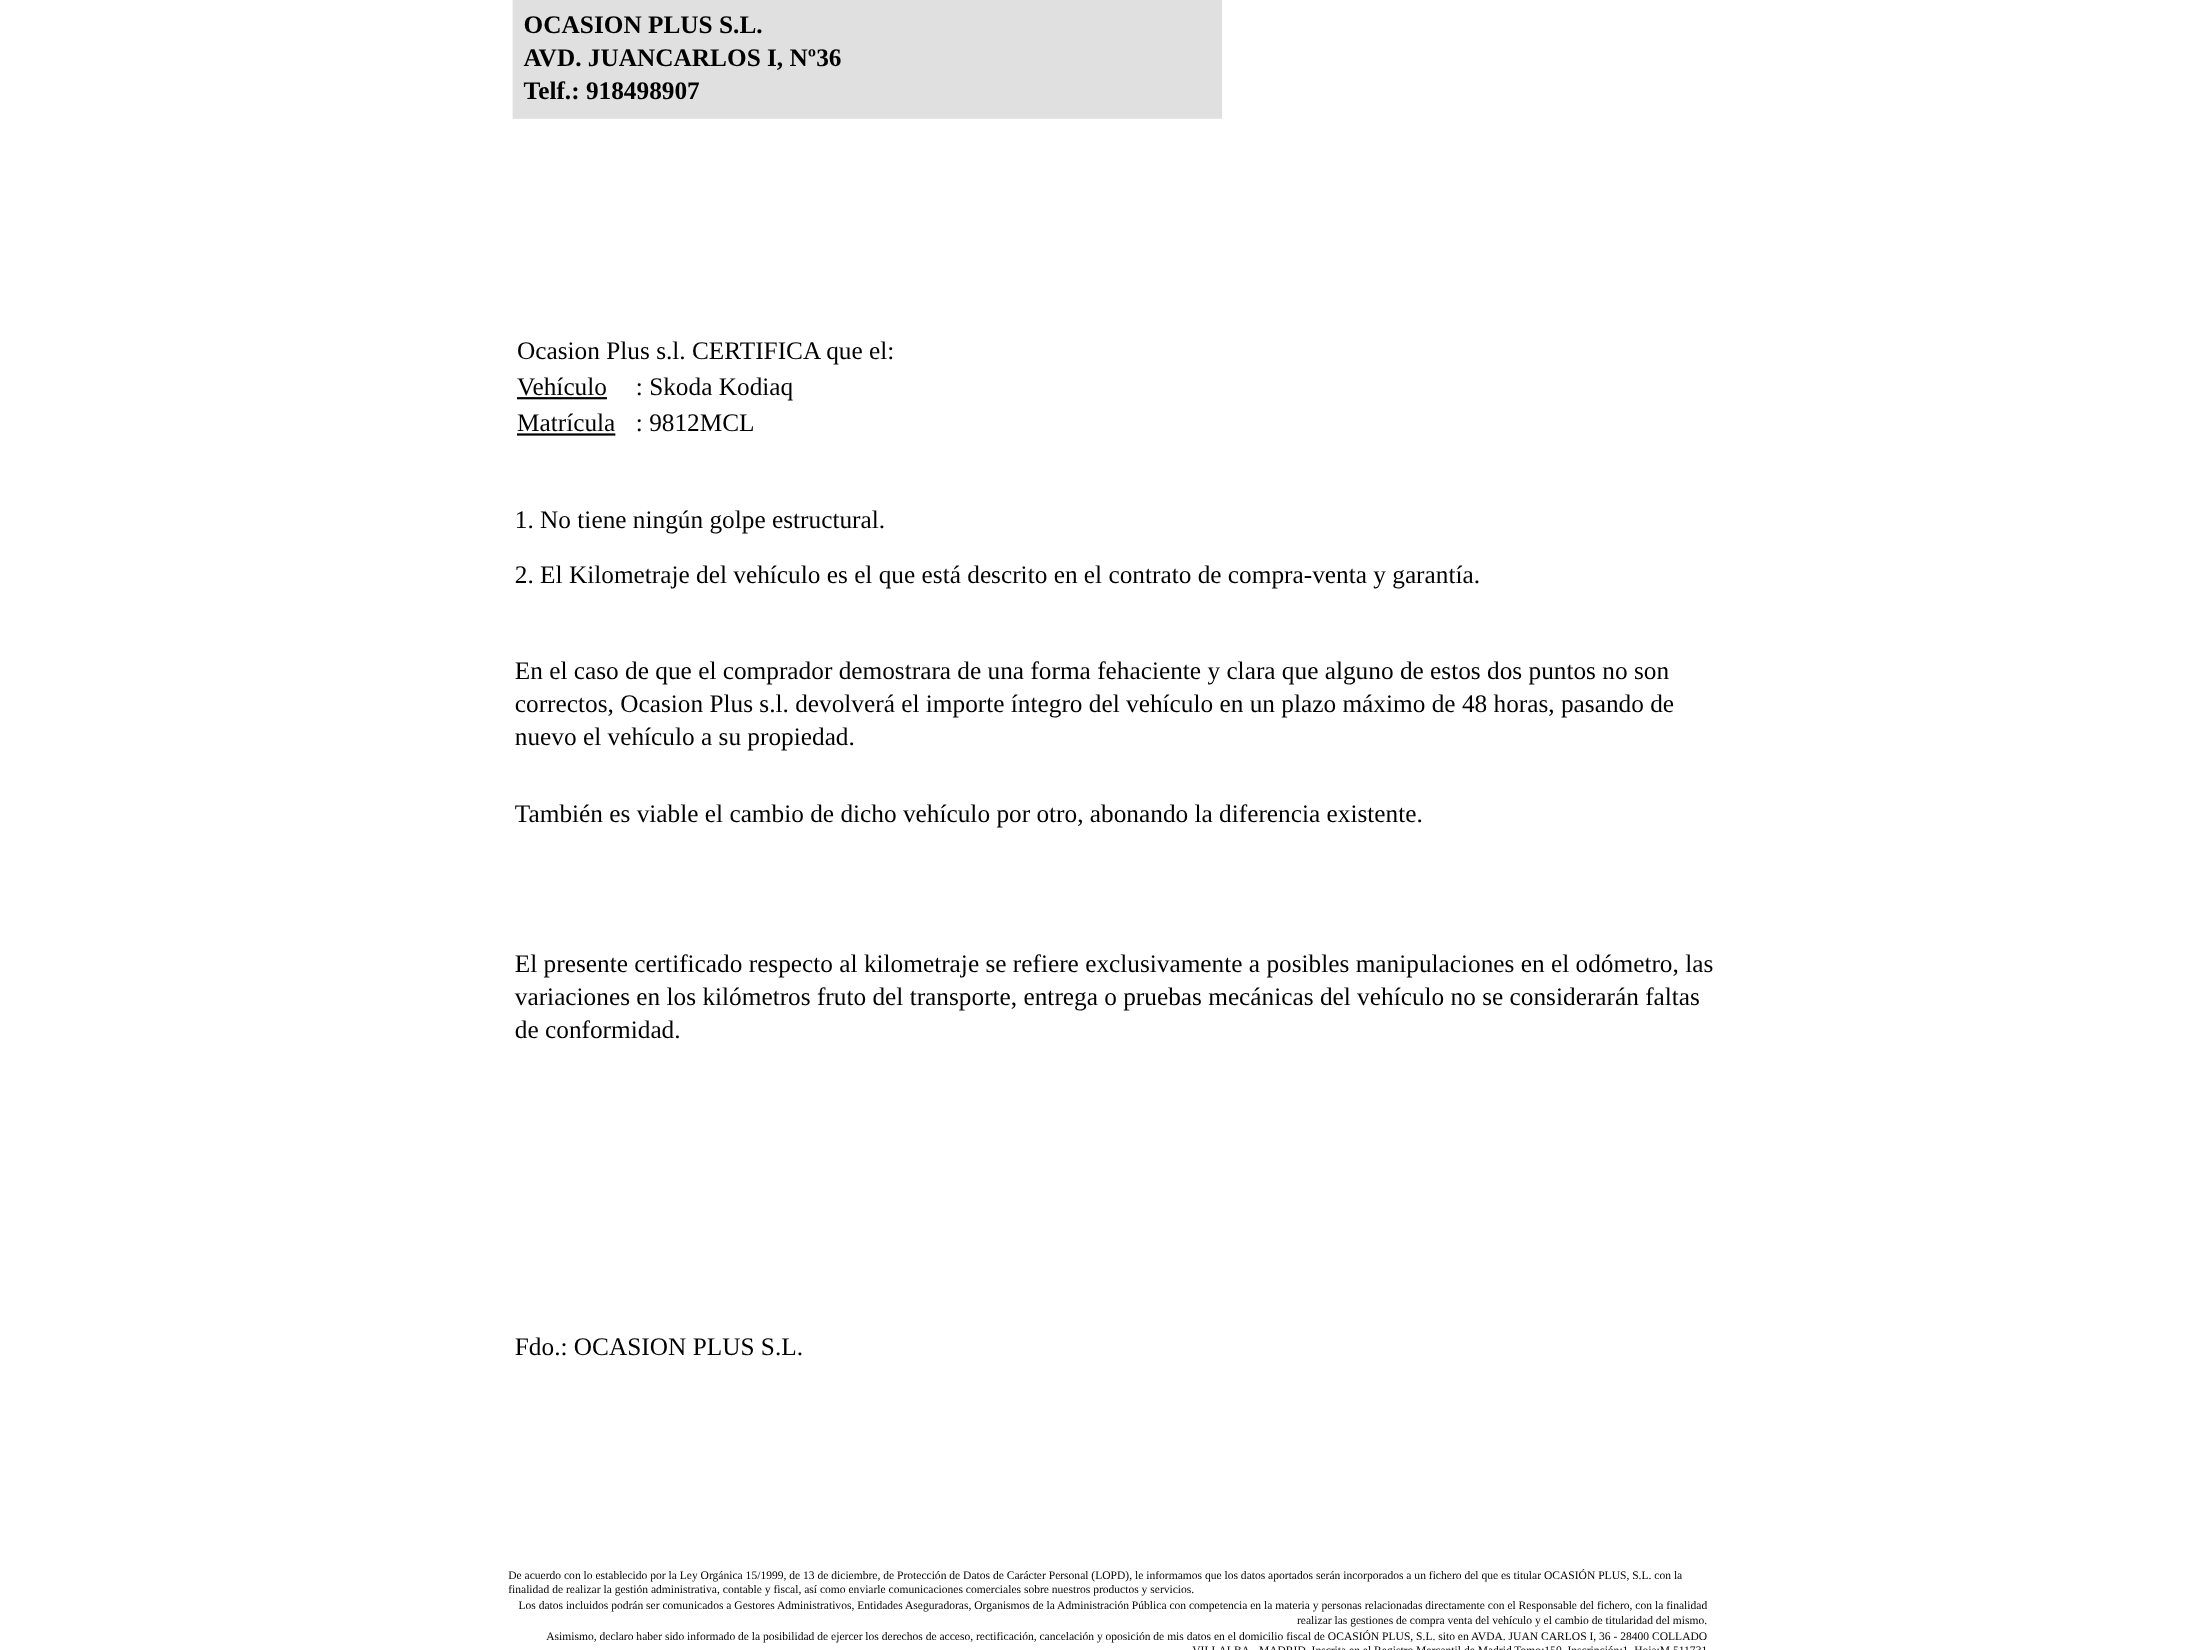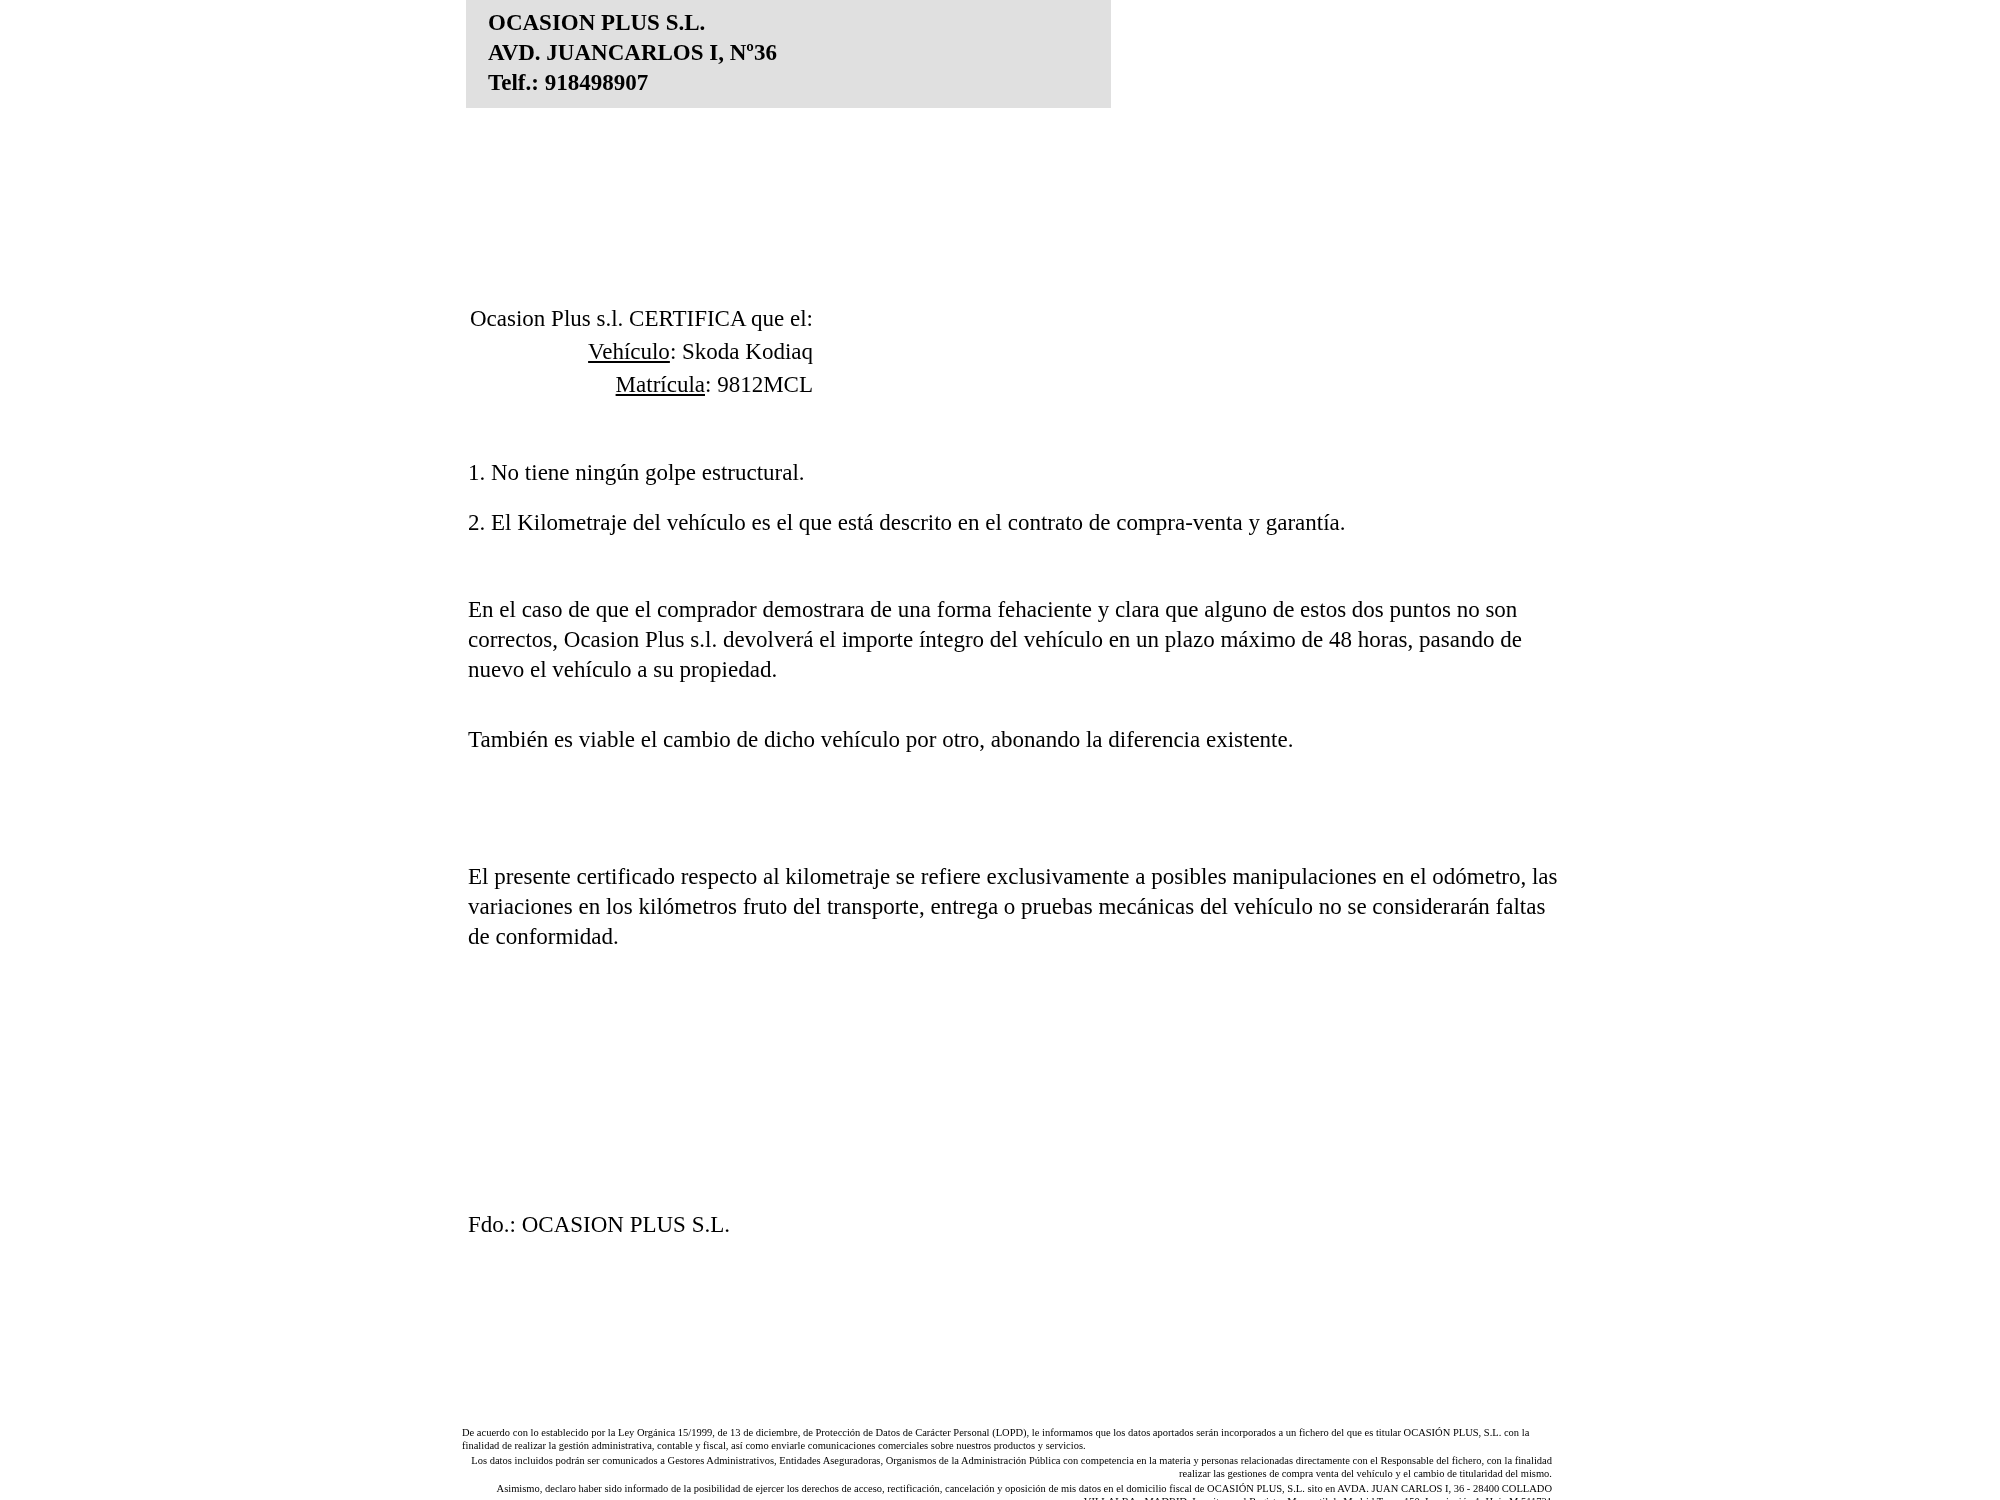--- a/index.html
+++ b/index.html
@@ -24,21 +24,21 @@
     background: #ffffff;
   }
 
   
   .letterhead {
     position: absolute;
     left: 466px;
     top: 0px;
     width: 645px;
     background: #e0e0e0;
-    padding: 8px 0 10px 16px;
+    padding: 8px 0 10px 4px;
     box-sizing: border-box;
   }
   .letterhead div {
     font-family: "Liberation Serif", serif;
     font-weight: bold;
     font-size: 23px;
     line-height: 30px;
     padding-left: 6px;
     white-space: nowrap;
   }
@@ -53,21 +53,20 @@
     white-space: nowrap;
   }
 
   
   .cert-block {
     position: absolute;
     left: 470px;
     top: 302px;
     font-size: 23px;
     line-height: 33px;
-    text-align: right;
   }
   .cert-row {
     white-space: nowrap;
   }
   .cert-label {
     text-decoration: underline;
     display: inline-block;
     width: 108px;
   }
 

